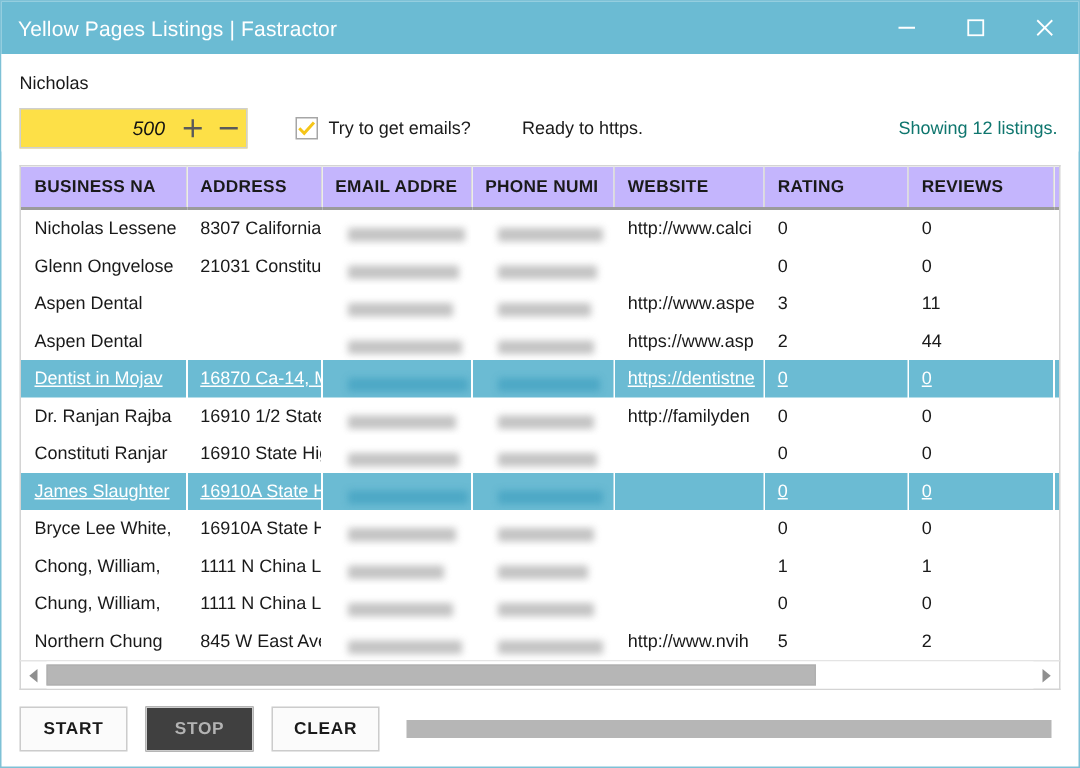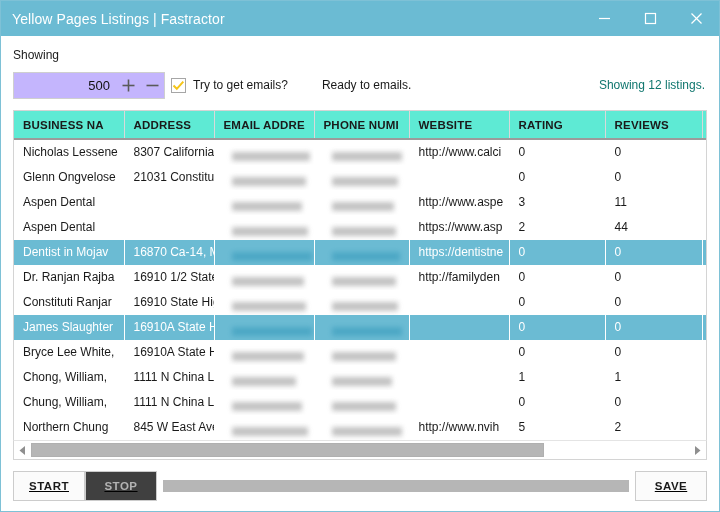--- a/index.html
+++ b/index.html
@@ -69,24 +69,25 @@
     display: flex;
     align-items: center;
     height: 32px;
     margin-top: 4px;
   }
 
   .numeric {
     width: 152px;
     height: 27px;
     border: 1px solid #cfcfcf;
-    background: #c4b5fd;
+    background: #fde047;
     display: flex;
     align-items: center;
     box-sizing: border-box;
+    font-style: italic;
   }
   .numeric-value {
     flex: 1 1 auto;
     text-align: right;
     font-size: 13px;
     color: #111111;
     padding-right: 6px;
     line-height: 25px;
   }
   .spin {
@@ -95,21 +96,21 @@
     display: flex;
     align-items: center;
     justify-content: center;
     color: #5a5a5a;
   }
   .spin svg { display: block; }
 
   .checkbox-wrap {
     display: flex;
     align-items: center;
-    margin-left: 6px;
+    margin-left: 32px;
   }
   .checkbox {
     width: 15px;
     height: 15px;
     border: 1px solid #a6a6a6;
     background: #ffffff;
     display: flex;
     align-items: center;
     justify-content: center;
     box-sizing: border-box;
@@ -147,21 +148,21 @@
     position: relative;
   }
   table.grid {
     border-collapse: collapse;
     table-layout: fixed;
     width: 780px;
     font-size: 12px;
   }
   table.grid th {
     height: 27px;
-    background: #5eead4;
+    background: #c4b5fd;
     border-right: 1px solid #d9d9d9;
     border-bottom: 2px solid #9b9b9b;
     font-weight: bold;
     font-size: 11.5px;
     color: #1a1a1a;
     text-align: left;
     padding: 0 0 0 9px;
     white-space: nowrap;
     overflow: hidden;
     letter-spacing: 0.2px;
@@ -173,20 +174,21 @@
     color: #1a1a1a;
     padding: 0 0 0 9px;
     white-space: nowrap;
     overflow: hidden;
     font-size: 12px;
     line-height: 25px;
   }
   table.grid tr.selected td {
     background: #6bbbd3;
     color: #ffffff;
+    text-decoration: underline;
   }
   
   td.redact { position: relative; padding: 0; }
   .blur-bar {
     height: 9px;
     margin-top: 8px;
     margin-left: 8px;
     border-radius: 1px;
     background: #b9b9b9;
     filter: blur(2.6px);
@@ -242,21 +244,21 @@
     border: 1px solid #b0b0b0;
     box-sizing: border-box;
   }
 
   
   .bottombar {
     flex: 1 1 auto;
     display: flex;
     align-items: center;
     padding: 0 12px;
-    text-decoration: underline;
+    gap: 12px;
   }
   .btn {
     height: 30px;
     min-width: 72px;
     border: 1px solid #cccccc;
     background: #fbfbfb;
     font-size: 11.5px;
     font-weight: bold;
     letter-spacing: 0.5px;
     color: #1a1a1a;
@@ -301,21 +303,21 @@
       <span>
         <svg width="13" height="13" viewBox="0 0 13 13">
             <line x1="1.5" y1="1.5" x2="11.5" y2="11.5" stroke="#ffffff" stroke-width="1.2"></line>
             <line x1="11.5" y1="1.5" x2="1.5" y2="11.5" stroke="#ffffff" stroke-width="1.2"></line>
           </svg>
       </span>
     </div>
   </div>
 
   <div class="options">
-    <div class="maximum-label">Showing</div>
+    <div class="maximum-label">Nicholas</div>
 
     <div class="control-row">
 
       <div class="numeric">
         <div class="numeric-value">500</div>
         <div class="spin">
           <span>
             <svg width="15" height="15" viewBox="0 0 15 15">
                 <line x1="1.5" y1="7.5" x2="13.5" y2="7.5" stroke="#5a5a5a" stroke-width="1.6"></line>
                 <line x1="7.5" y1="1.5" x2="7.5" y2="13.5" stroke="#5a5a5a" stroke-width="1.6"></line>
@@ -335,21 +337,21 @@
         <div class="checkbox">
           <span>
             <svg width="13" height="13" viewBox="0 0 13 13">
                 <polyline points="1.5,6.5 4.8,9.8 11.3,2.6" fill="none" stroke="#f5c518" stroke-width="2"></polyline>
               </svg>
           </span>
         </div>
         <div class="checkbox-label">Try to get emails?</div>
       </div>
 
-      <div class="status-text">Ready to emails.</div>
+      <div class="status-text">Ready to https.</div>
 
       <div class="row-spacer"></div>
 
       <div class="listing-count">Showing 12 listings.</div>
     </div>
   </div>
 
   <div class="grid-outer">
     <table class="grid">
       <colgroup>
@@ -563,17 +565,17 @@
         <svg width="9" height="11" viewBox="0 0 9 11">
             <polygon points="2,1 2,10 7.5,5.5" fill="#8f8f8f"></polygon>
           </svg>
       </span>
     </div>
   </div>
 
   <div class="bottombar">
     <div class="btn">START</div>
     <div class="btn disabled">STOP</div>
+    <div class="btn">CLEAR</div>
     <div class="progress"></div>
-    <div class="btn">SAVE</div>
   </div>
 
 </div>
 
 </body></html>

